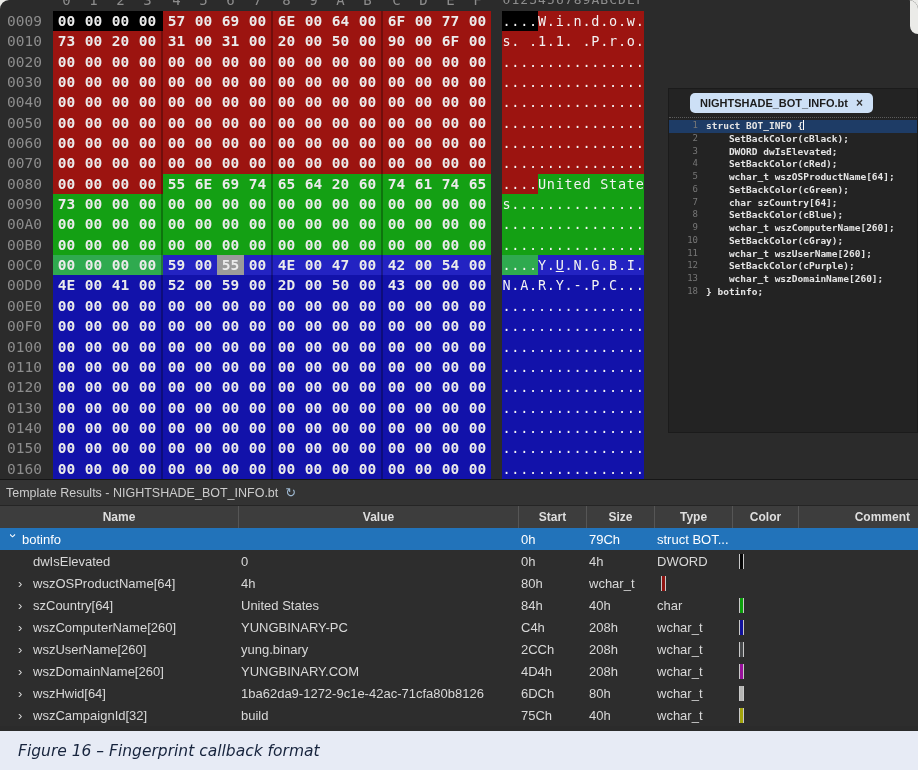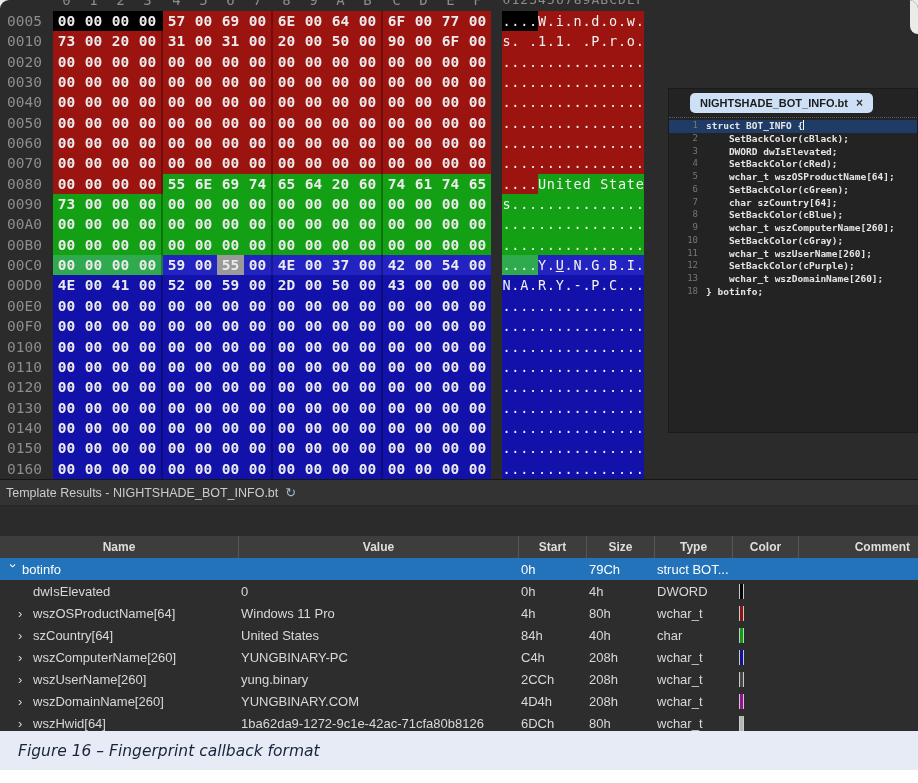--- a/index.html
+++ b/index.html
@@ -47,21 +47,21 @@
   .code-text{color:#e4e4e4;}
   .code-cursor{display:inline-block;width:1px;height:10px;background:#fff;vertical-align:-1px;}
 
   
   .results{position:absolute;left:0;top:479px;width:918px;}
   .res-title{height:25px;background:#333333;border-top:1px solid #161616;border-bottom:1px solid #252525;
              display:flex;align-items:center;padding-left:6px;gap:7px;
              font:12.5px "Liberation Sans",sans-serif;color:#cccccc;}
   .res-refresh{color:#9db7cf;font-size:13px;}
   .res-grid{display:grid;grid-template-columns:238px 280px 68px 68px 78px 66px 1fr;}
-  .res-head{height:22px;background:#3d3d3d;margin-top:30px;}
+  .res-head{height:22px;background:#3d3d3d;}
   .res-head span{font:bold 12px "Liberation Sans",sans-serif;color:#dedede;text-align:center;
                  line-height:22px;border-left:1px solid #565656;}
   .res-head span:first-child{border-left:none;}
   .res-head span.right{text-align:right;padding-right:8px;}
   .res-row{height:22px;align-items:center;background:#2d2d2d;}
   .res-row.selected{background:#2273ba;}
   .res-row span{font:13px "Liberation Sans",sans-serif;color:#d8d8d8;padding-left:3px;
                 white-space:nowrap;overflow:hidden;}
   .res-row.selected span{color:#ffffff;}
   .res-name{display:flex;align-items:center;padding-left:0 !important;}
@@ -117,21 +117,21 @@
             <span class="hex-hachar">B</span>
             <span class="hex-hachar">C</span>
             <span class="hex-hachar">D</span>
             <span class="hex-hachar">E</span>
             <span class="hex-hachar">F</span>
           </span>
         </div>
     </div>
     <div class="hex-body" id="hexBody">
         <div class="hex-row">
-          <span class="hex-addr">0005</span>
+          <span class="hex-addr">0009</span>
           <span class="hex-byte" style="background: rgb(0, 0, 0);">00</span>
           <span class="hex-byte" style="background: rgb(0, 0, 0);">00</span>
           <span class="hex-byte" style="background: rgb(0, 0, 0);">00</span>
           <span class="hex-byte" style="background: rgb(0, 0, 0);">00</span>
           <span class="hex-sep" style="background: rgb(0, 0, 0);"></span>
           <span class="hex-byte" style="background: rgb(156, 20, 16);">57</span>
           <span class="hex-byte" style="background: rgb(156, 20, 16);">00</span>
           <span class="hex-byte" style="background: rgb(156, 20, 16);">69</span>
           <span class="hex-byte" style="background: rgb(156, 20, 16);">00</span>
           <span class="hex-sep" style="background: rgb(156, 20, 16);"></span>
@@ -610,21 +610,21 @@
           <span class="hex-byte" style="background: rgb(47, 170, 79);">00</span>
           <span class="hex-byte" style="background: rgb(47, 170, 79);">00</span>
           <span class="hex-sep" style="background: rgb(47, 170, 79);"></span>
           <span class="hex-byte" style="background: rgb(35, 35, 194);">59</span>
           <span class="hex-byte" style="background: rgb(35, 35, 194);">00</span>
           <span class="hex-byte" style="background: rgb(154, 154, 154);">55</span>
           <span class="hex-byte" style="background: rgb(35, 35, 194);">00</span>
           <span class="hex-sep" style="background: rgb(35, 35, 194);"></span>
           <span class="hex-byte" style="background: rgb(35, 35, 194);">4E</span>
           <span class="hex-byte" style="background: rgb(35, 35, 194);">00</span>
-          <span class="hex-byte" style="background: rgb(35, 35, 194);">37</span>
+          <span class="hex-byte" style="background: rgb(35, 35, 194);">47</span>
           <span class="hex-byte" style="background: rgb(35, 35, 194);">00</span>
           <span class="hex-sep" style="background: rgb(35, 35, 194);"></span>
           <span class="hex-byte" style="background: rgb(35, 35, 194);">42</span>
           <span class="hex-byte" style="background: rgb(35, 35, 194);">00</span>
           <span class="hex-byte" style="background: rgb(35, 35, 194);">54</span>
           <span class="hex-byte" style="background: rgb(35, 35, 194);">00</span>
           <span class="hex-ascii">
             <span class="hex-achar" style="background: rgb(47, 170, 79);">.</span>
             <span class="hex-achar" style="background: rgb(47, 170, 79);">.</span>
             <span class="hex-achar" style="background: rgb(47, 170, 79);">.</span>
@@ -1108,21 +1108,20 @@
           <span class="">4h</span>
           <span class="">DWORD</span>
           <span class=""><span class="res-swatch" style="background: rgb(5, 5, 5);"></span></span>
           <span class=""></span>
         </div>
         <div class="res-row res-grid">
           <span class="res-name">
             <span class="res-exp" style="margin-left: 18px;">›</span>
             <span class="">wszOSProductName[64]</span>
           </span>
-          <span class="">Windows 11 Pro</span>
           <span class="">4h</span>
           <span class="">80h</span>
           <span class="">wchar_t</span>
           <span class=""><span class="res-swatch" style="background: rgb(142, 19, 16);"></span></span>
           <span class=""></span>
         </div>
         <div class="res-row res-grid">
           <span class="res-name">
             <span class="res-exp" style="margin-left: 18px;">›</span>
             <span class="">szCountry[64]</span>

